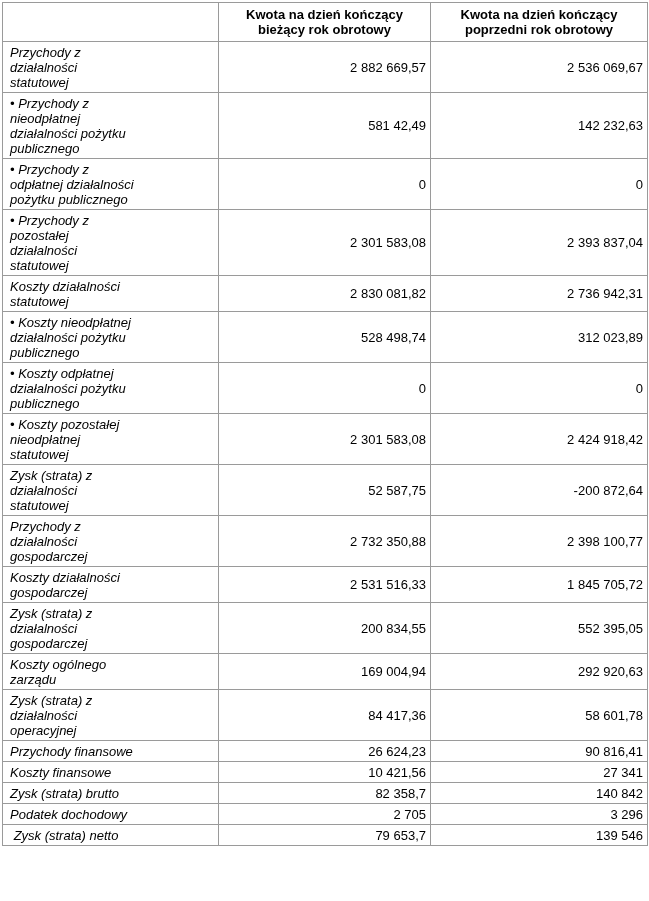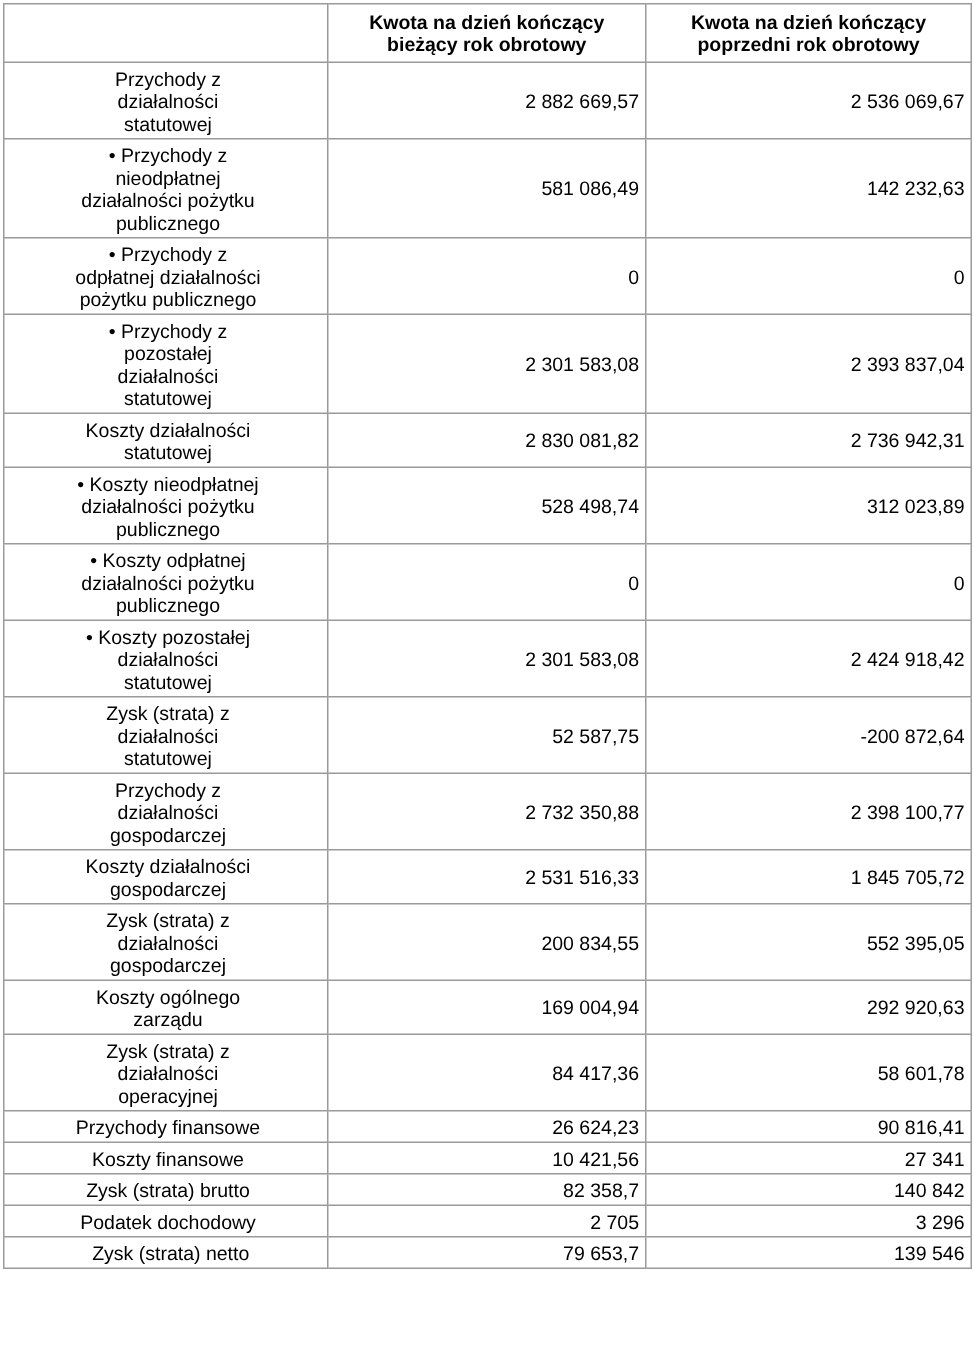--- a/index.html
+++ b/index.html
@@ -29,24 +29,25 @@
     background: #ffffff;
   }
   table.fin th {
     font-weight: bold;
     text-align: center;
     padding: 4px 6px;
     white-space: pre-wrap;
     margin-left: 18px;
   }
   td.label {
-    text-align: center;
+    text-align: left;
     padding: 2.5px 4px 2.5px 7px;
     white-space: pre-wrap;
     word-wrap: break-word;
+    font-style: italic;
   }
   td.num {
     text-align: right;
     padding: 2.5px 4px;
     white-space: nowrap;
   }
 </style>
 </head>
 <body>
 
@@ -71,21 +72,21 @@
 działalności
 statutowej</td>
         <td class="num">2 882 669,57</td>
         <td class="num">2 536 069,67</td>
       </tr>
       <tr>
         <td class="label">• Przychody z
 nieodpłatnej
 działalności pożytku
 publicznego</td>
-        <td class="num">581 086,49</td>
+        <td class="num">581 42,49</td>
         <td class="num">142 232,63</td>
       </tr>
       <tr>
         <td class="label">• Przychody z
 odpłatnej działalności
 pożytku publicznego</td>
         <td class="num">0</td>
         <td class="num">0</td>
       </tr>
       <tr>
@@ -111,21 +112,21 @@
       </tr>
       <tr>
         <td class="label">• Koszty odpłatnej
 działalności pożytku
 publicznego</td>
         <td class="num">0</td>
         <td class="num">0</td>
       </tr>
       <tr>
         <td class="label">• Koszty pozostałej
-działalności
+nieodpłatnej
 statutowej</td>
         <td class="num">2 301 583,08</td>
         <td class="num">2 424 918,42</td>
       </tr>
       <tr>
         <td class="label">Zysk (strata) z
 działalności
 statutowej</td>
         <td class="num">52 587,75</td>
         <td class="num">-200 872,64</td>

